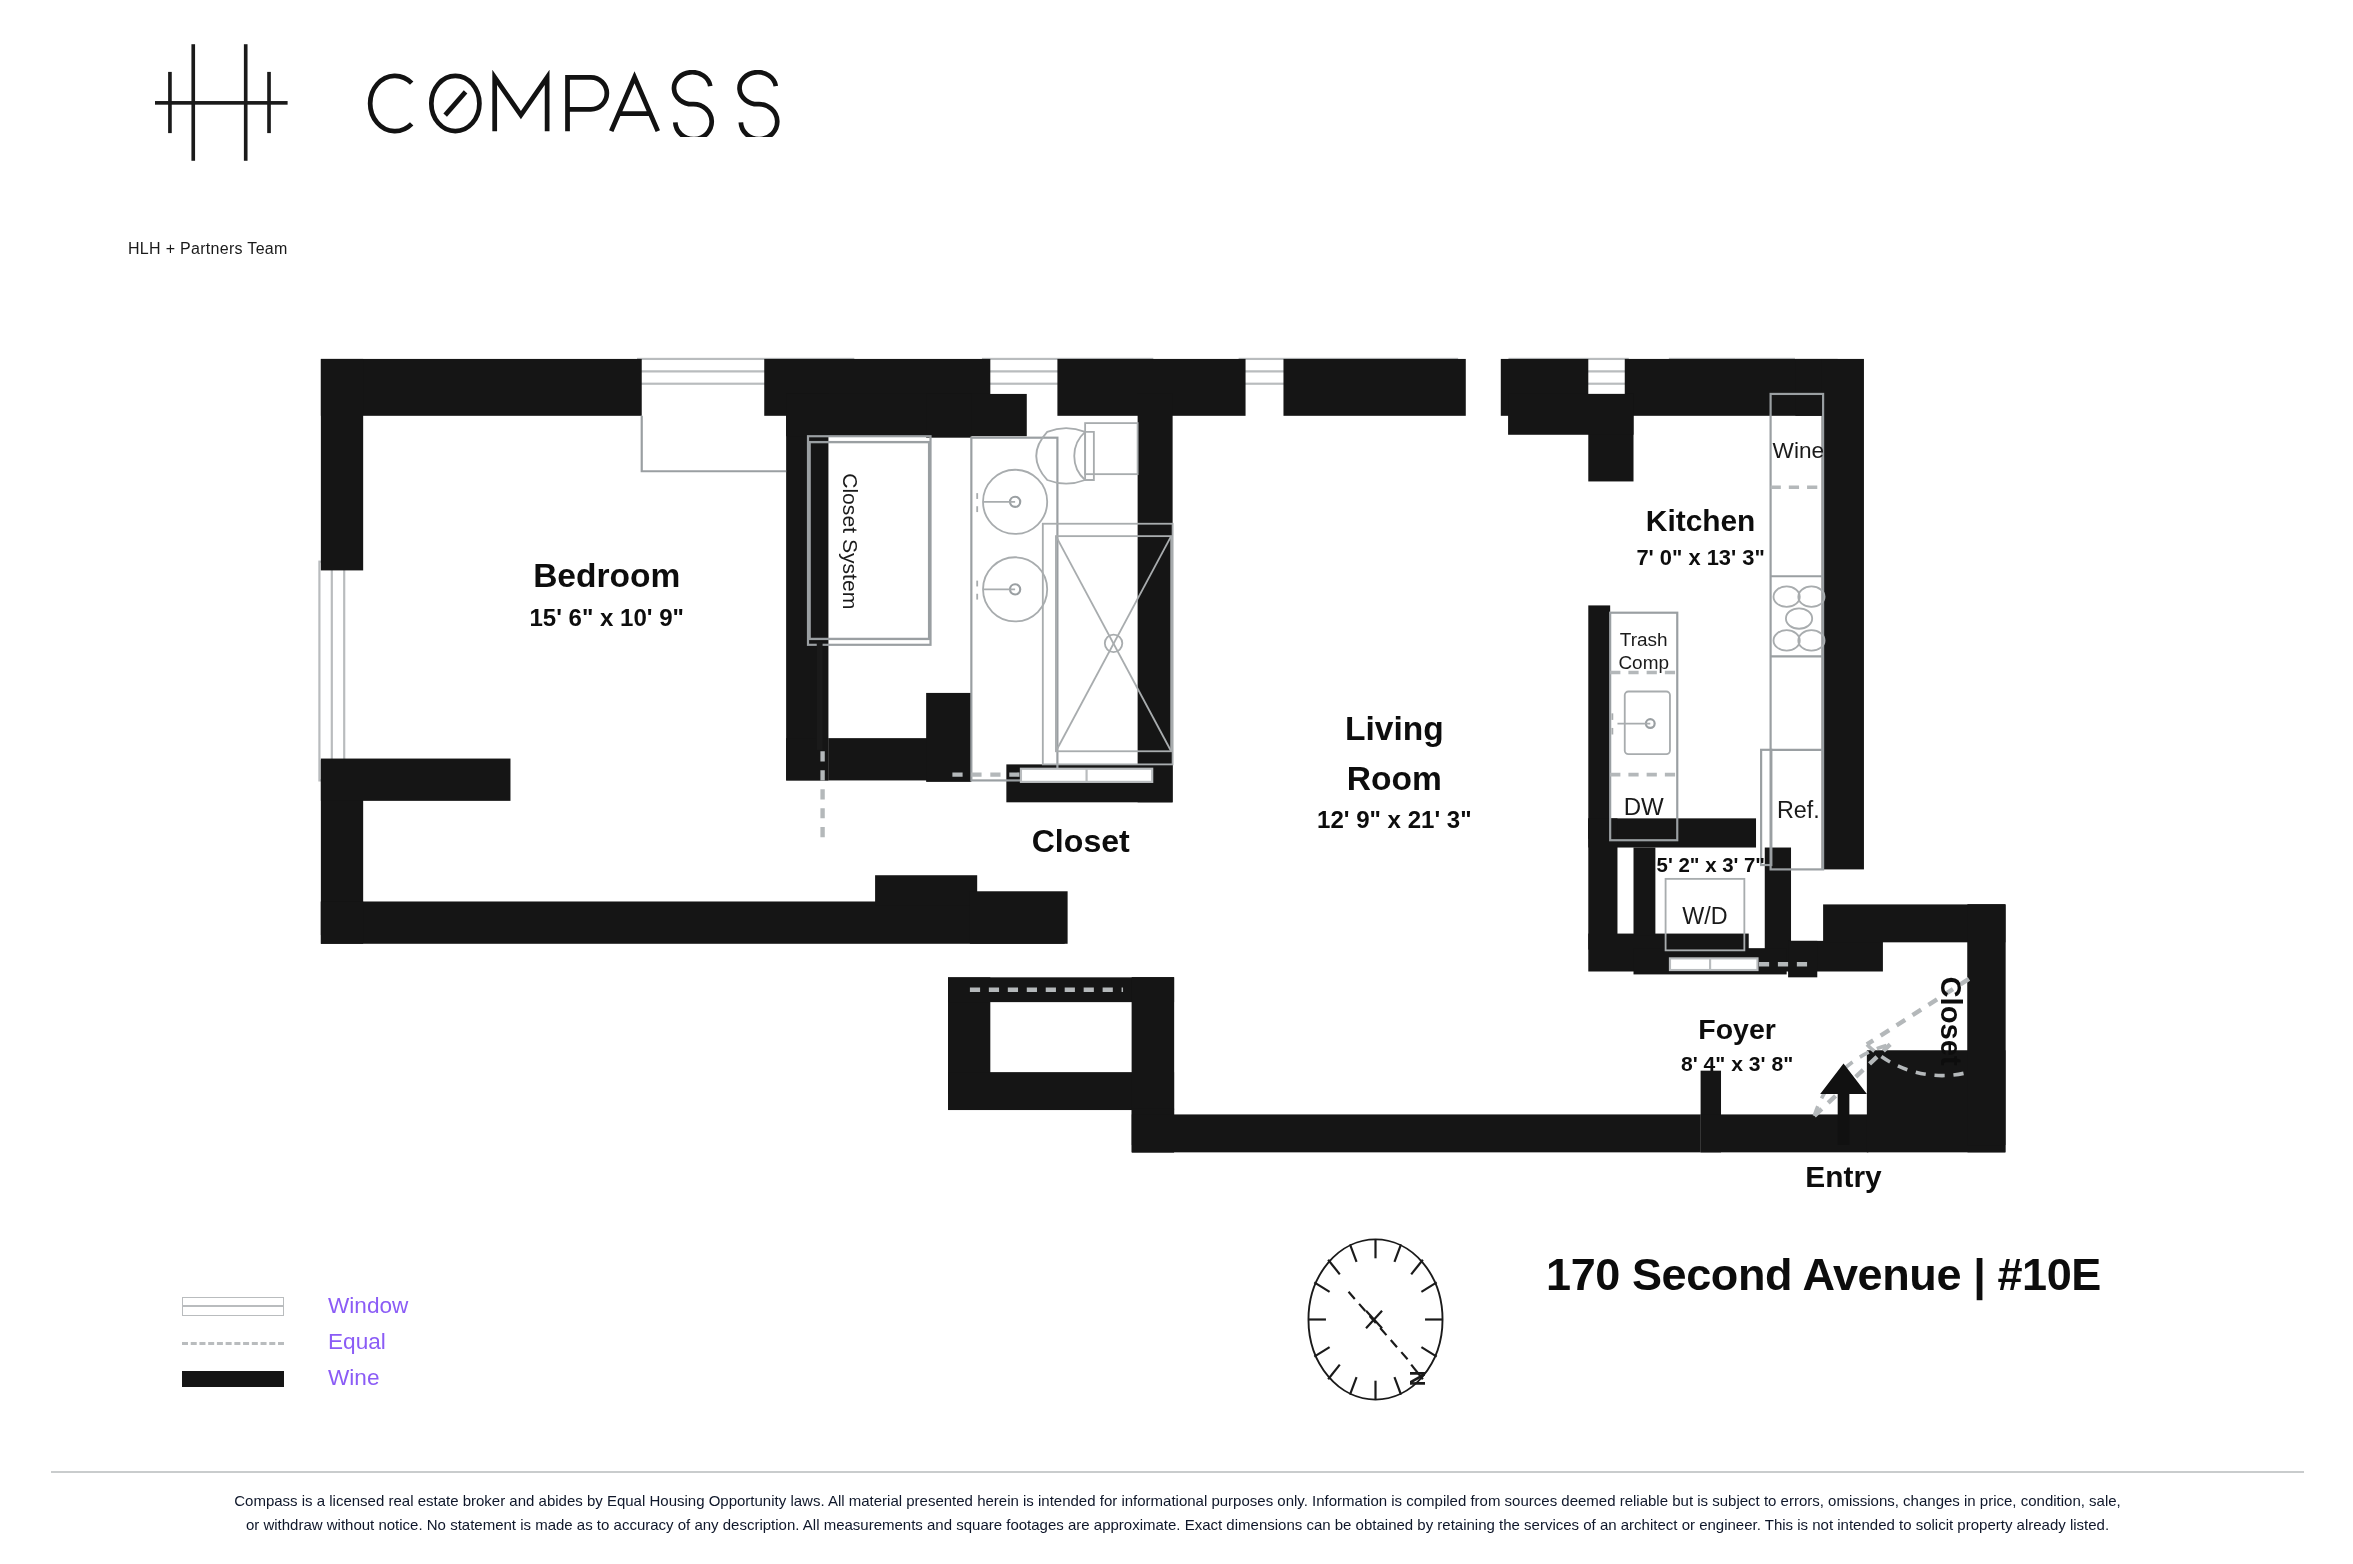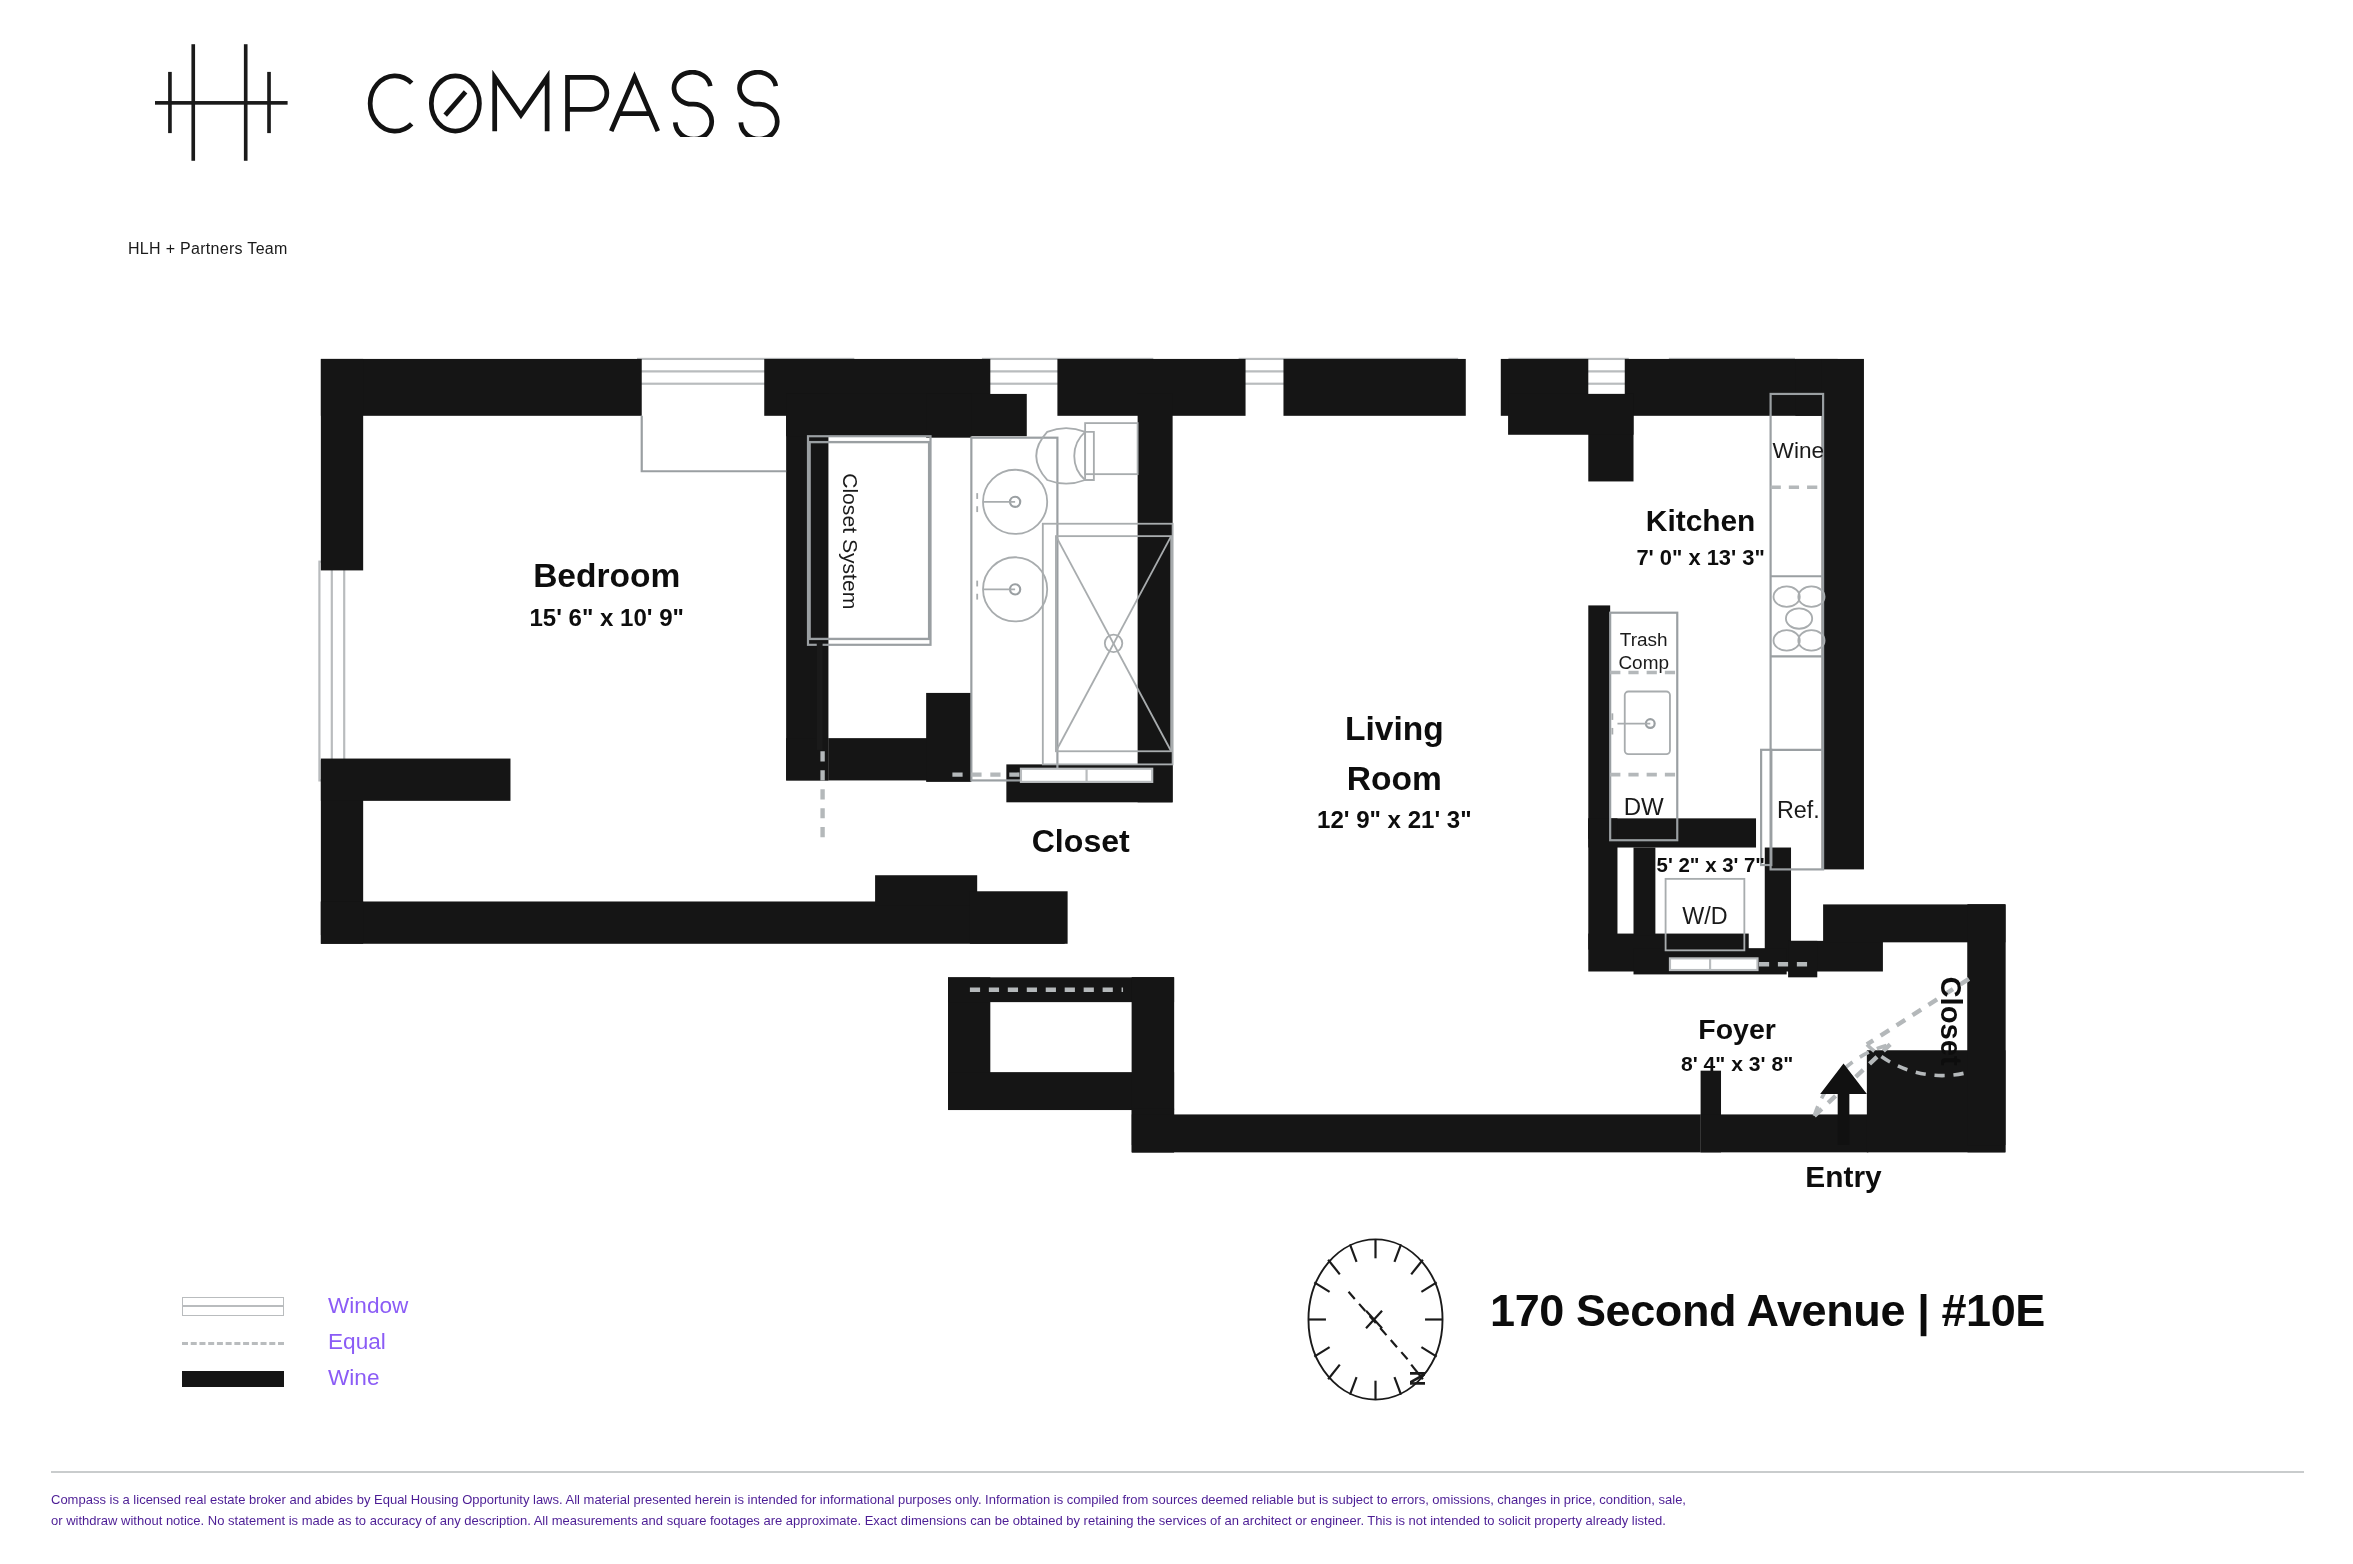--- a/index.html
+++ b/index.html
@@ -26,32 +26,32 @@
   .legend-row{position:relative;height:36px;}
   .legend-swatch{position:absolute;left:0;top:5.8px;width:102px;height:19px;}
   .legend-label{position:absolute;left:146px;top:1.5px;font-size:22.6px;color:#8b5cf6;}
   .sw-window{border:1.5px solid #b9bcbe;background:#fff;box-sizing:border-box;height:19px;position:relative;}
   .sw-window:before{content:"";position:absolute;left:0;right:0;top:7.3px;height:1.5px;background:#b9bcbe;}
   .sw-door{height:0;border-top:3.6px dashed #b9bcbe;margin-top:8.8px;}
   .sw-wall{background:#151515;height:16px;margin-top:2.2px;}
 
   
   #compass{position:absolute;left:1299px;top:1232px;width:153px;height:175px;}
-  #addr{position:absolute;left:1490px;top:1248px;width:729px;margin-top:36px;}
+  #addr{position:absolute;left:1546px;top:1248px;width:729px;}
   #addr .l1,#addr .l2{
     font-size:45px;font-weight:700;letter-spacing:-0.4px;line-height:1.18;color:#0c0c0c;
     white-space:nowrap;
   }
   #addr .beds{font-size:26px;margin-top:28px;color:#1a1a1a;letter-spacing:0.1px;}
 
   
   #rule{position:absolute;left:51px;top:1471px;width:2253px;height:1.5px;background:#c9cccd;}
   #disclaimer{
     position:absolute;left:51px;top:1489px;width:2253px;
-    font-size:13px;line-height:1.62;color:#4c1d95;
+    text-align:center;font-size:15px;line-height:1.62;color:#0f172a;
   }
 </style>
 </head>
 <body>
 
 <div id="brand">
   <div id="brand-mark">
     <svg width="153" height="117" viewBox="0 0 210 160">
       <rect x="50" y="0" width="5" height="160" fill="#1a1a1a"></rect>
       <rect x="122" y="0" width="5" height="160" fill="#1a1a1a"></rect>

